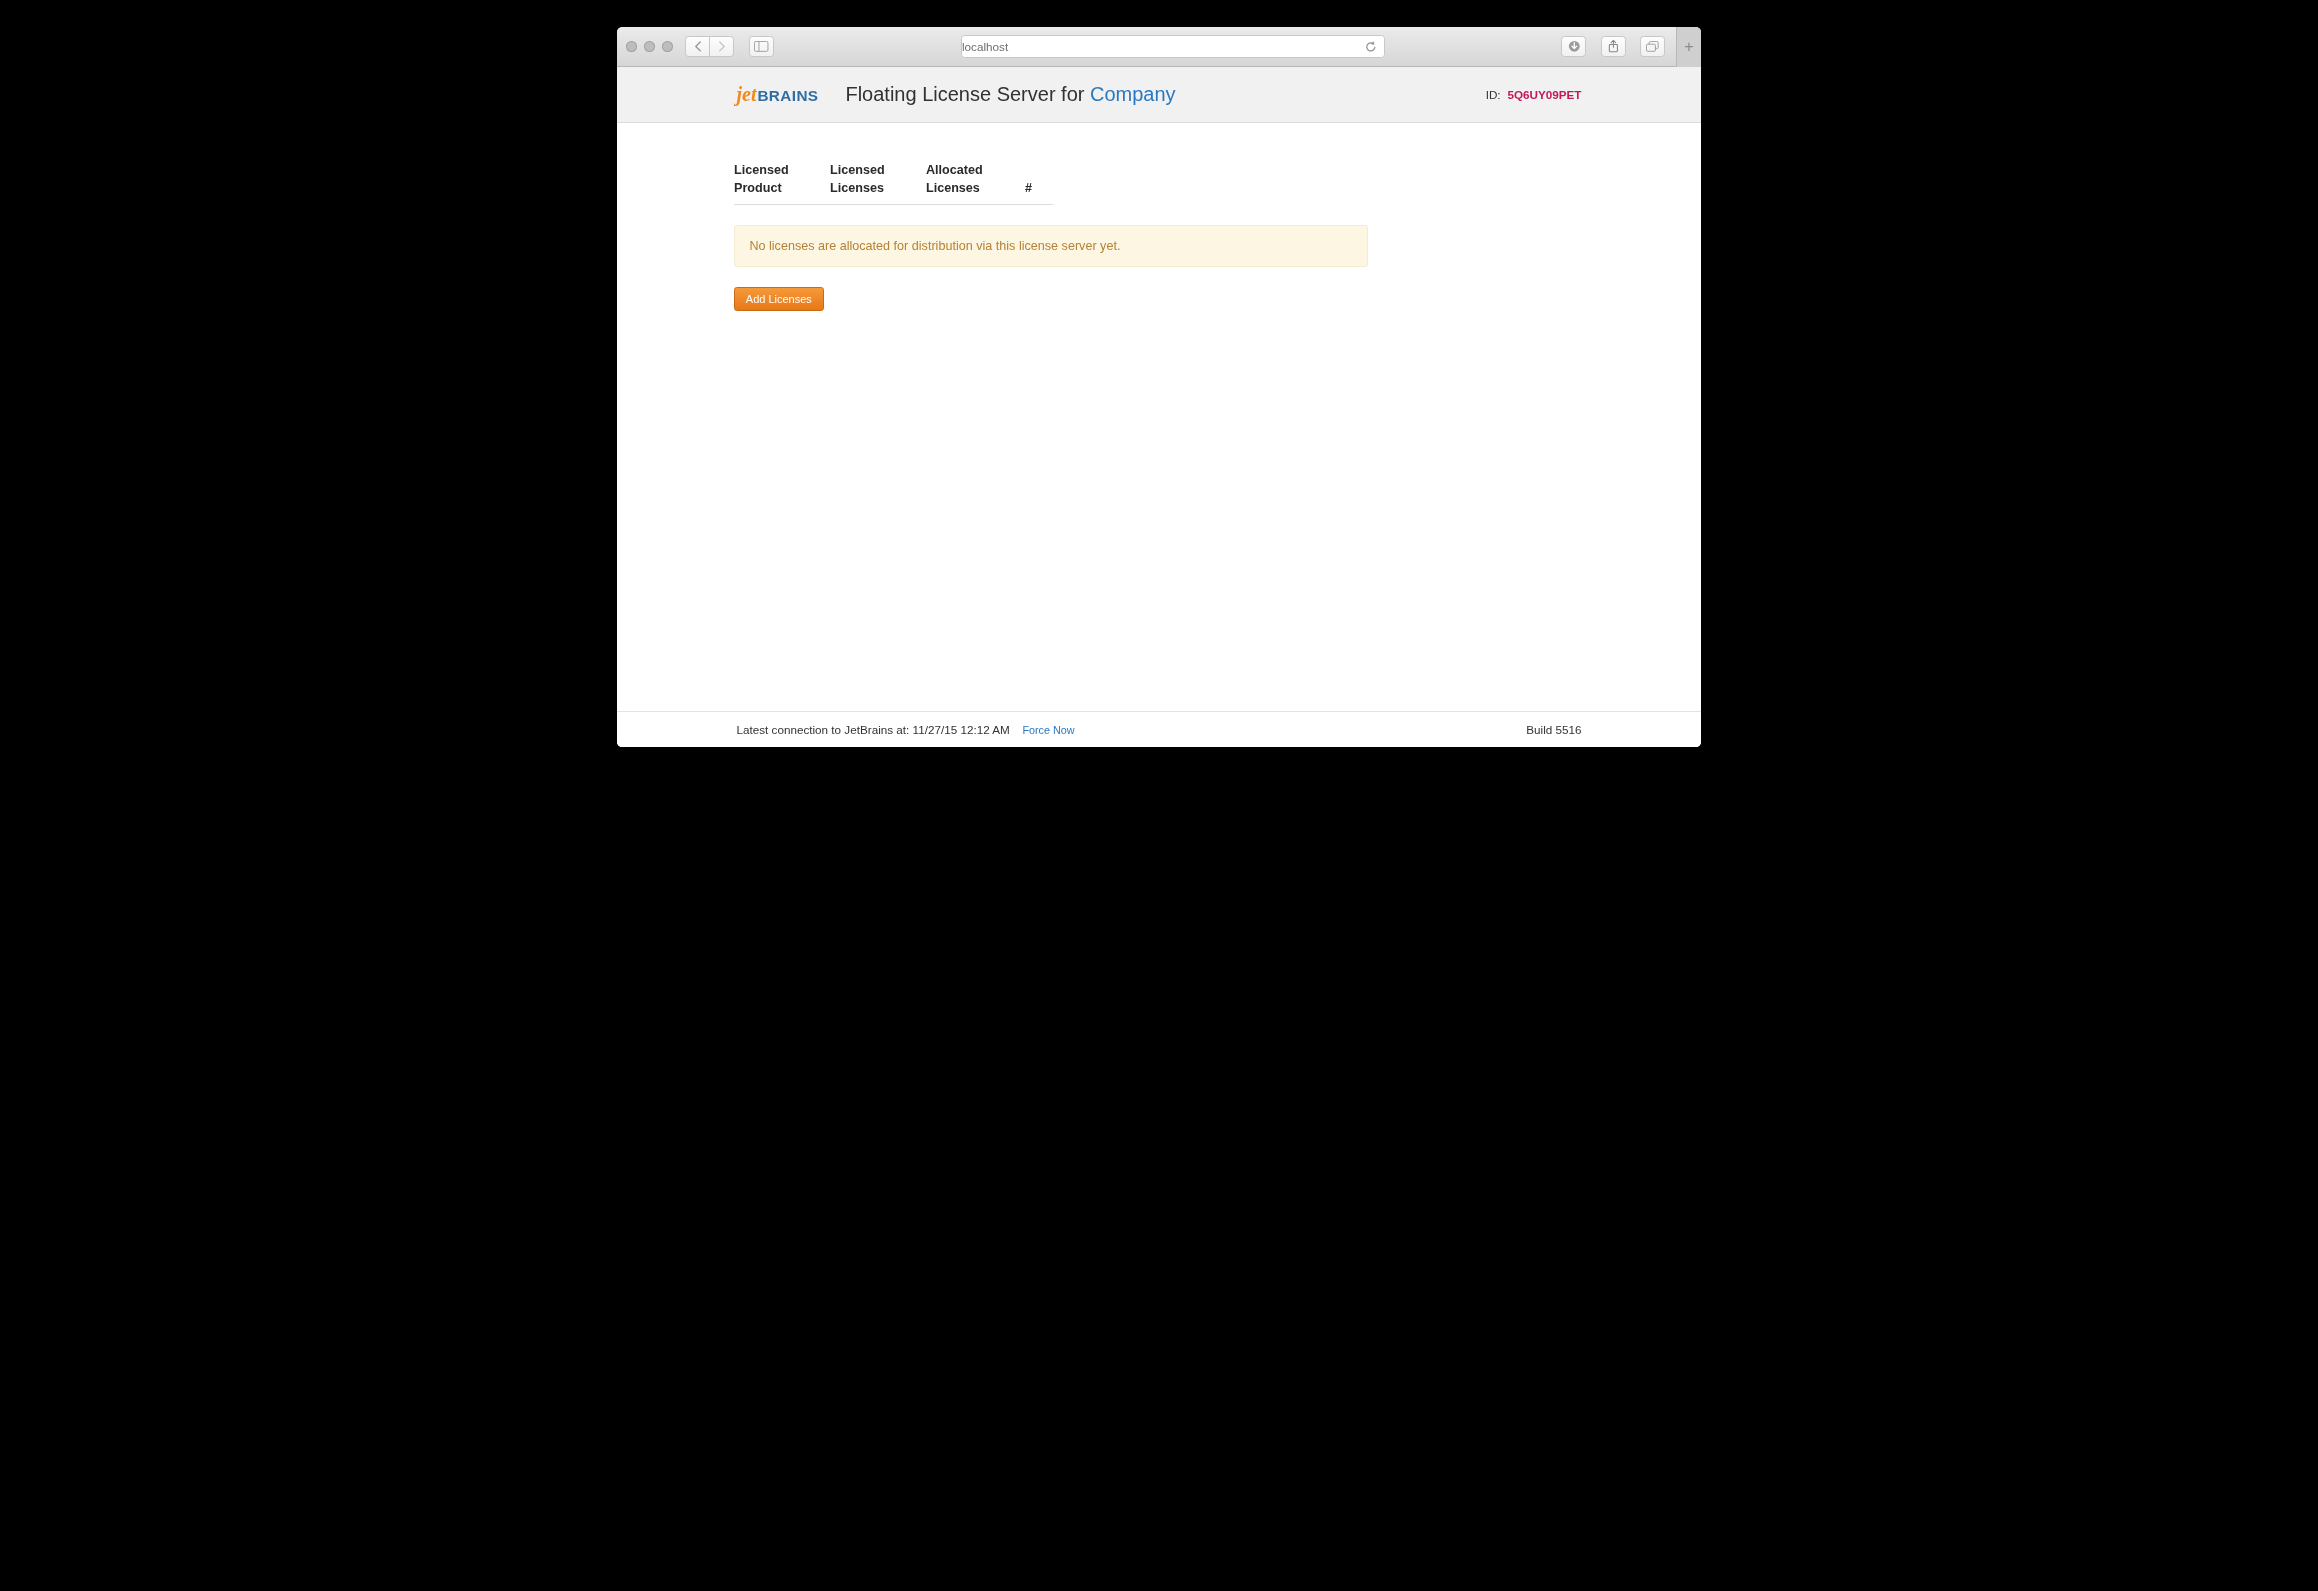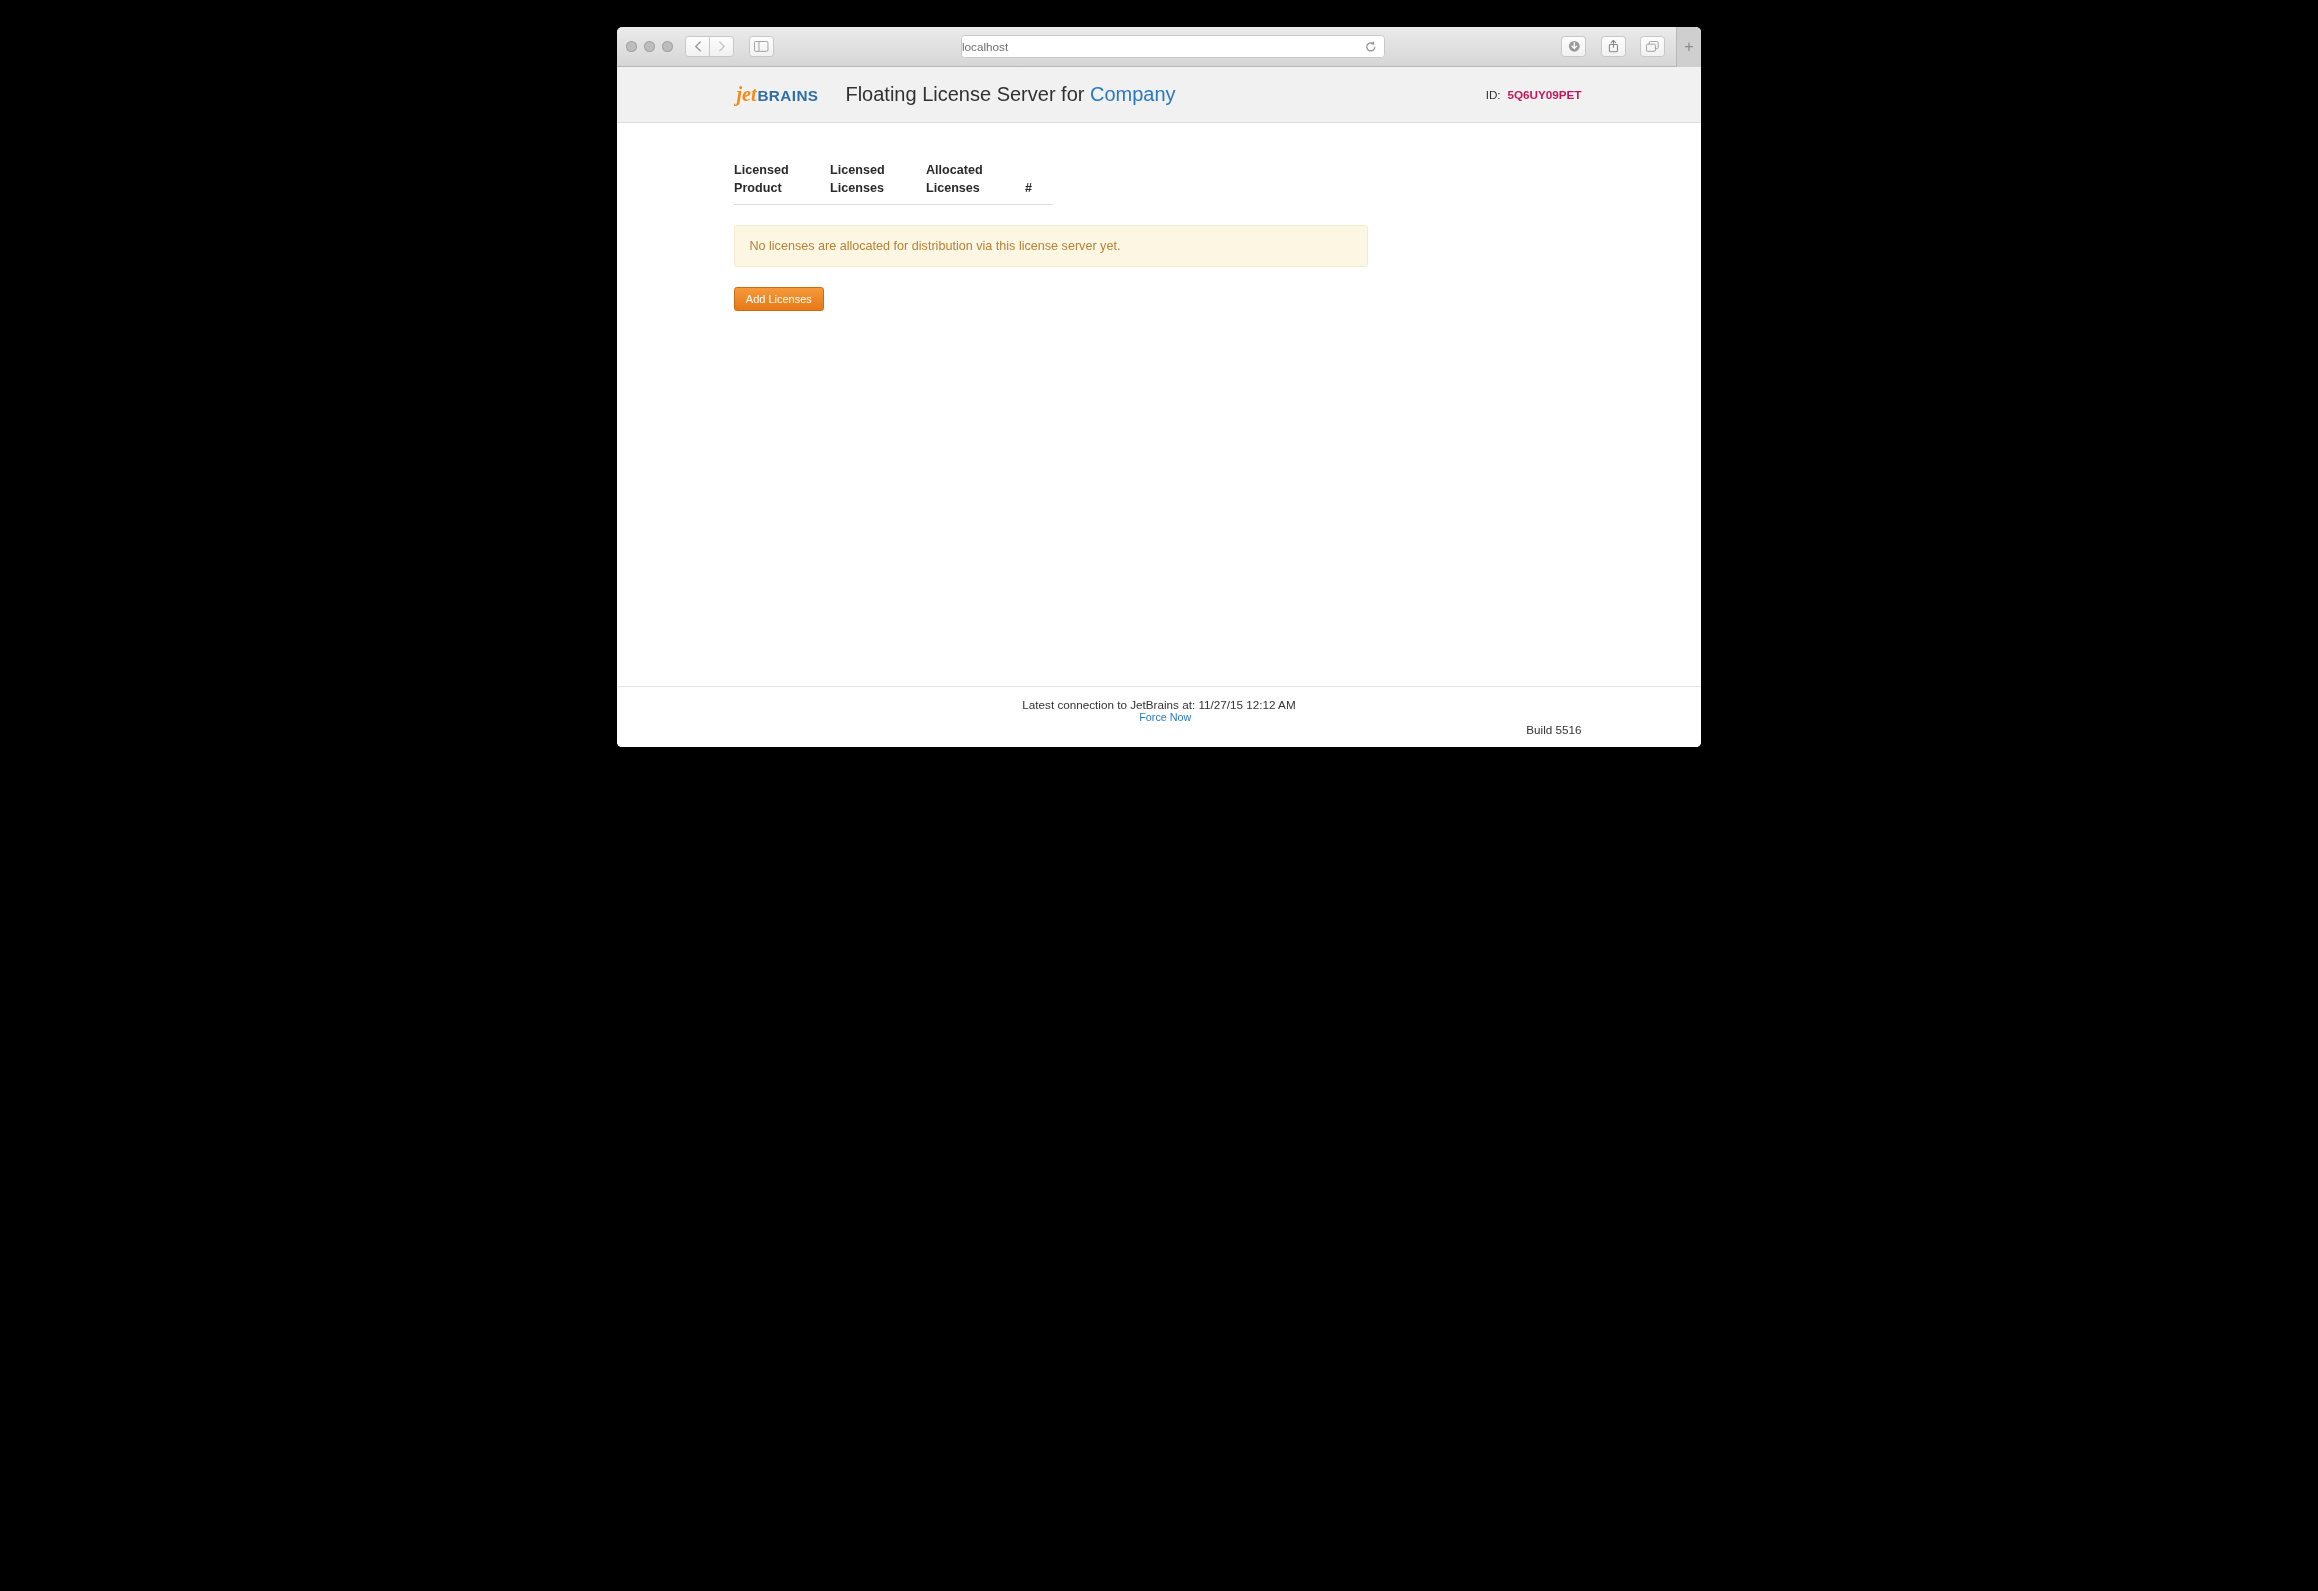--- a/index.html
+++ b/index.html
@@ -123,21 +123,21 @@
   font-size: 11px;
   padding: 5.4px 10.8px;
   border-radius: 2.7px;
   cursor: pointer;
 }
 .page-footer {
   border-top: 0.9px solid #e3e3e3;
   background: #fff;
   padding: 10.8px 0;
 }
-.footer-row { width: 863px; margin: 0 auto; padding: 0 9px; display: flex; align-items: center; font-size: 11.7px; color: #333; flex-direction: column; }
+.footer-row { width: 863px; margin: 0 auto; padding: 0 9px; display: flex; align-items: flex-end; font-size: 11.7px; color: #333; }
 .footer-row .force { color: #2a78c2; font-size: 10.8px; margin-left: 12.6px; cursor: pointer; }
 .footer-row .build { margin-left: auto; }
 svg { display: block; }
 </style>
 </head>
 <body>
 
 <div class="window">
 
   <div class="chrome">

